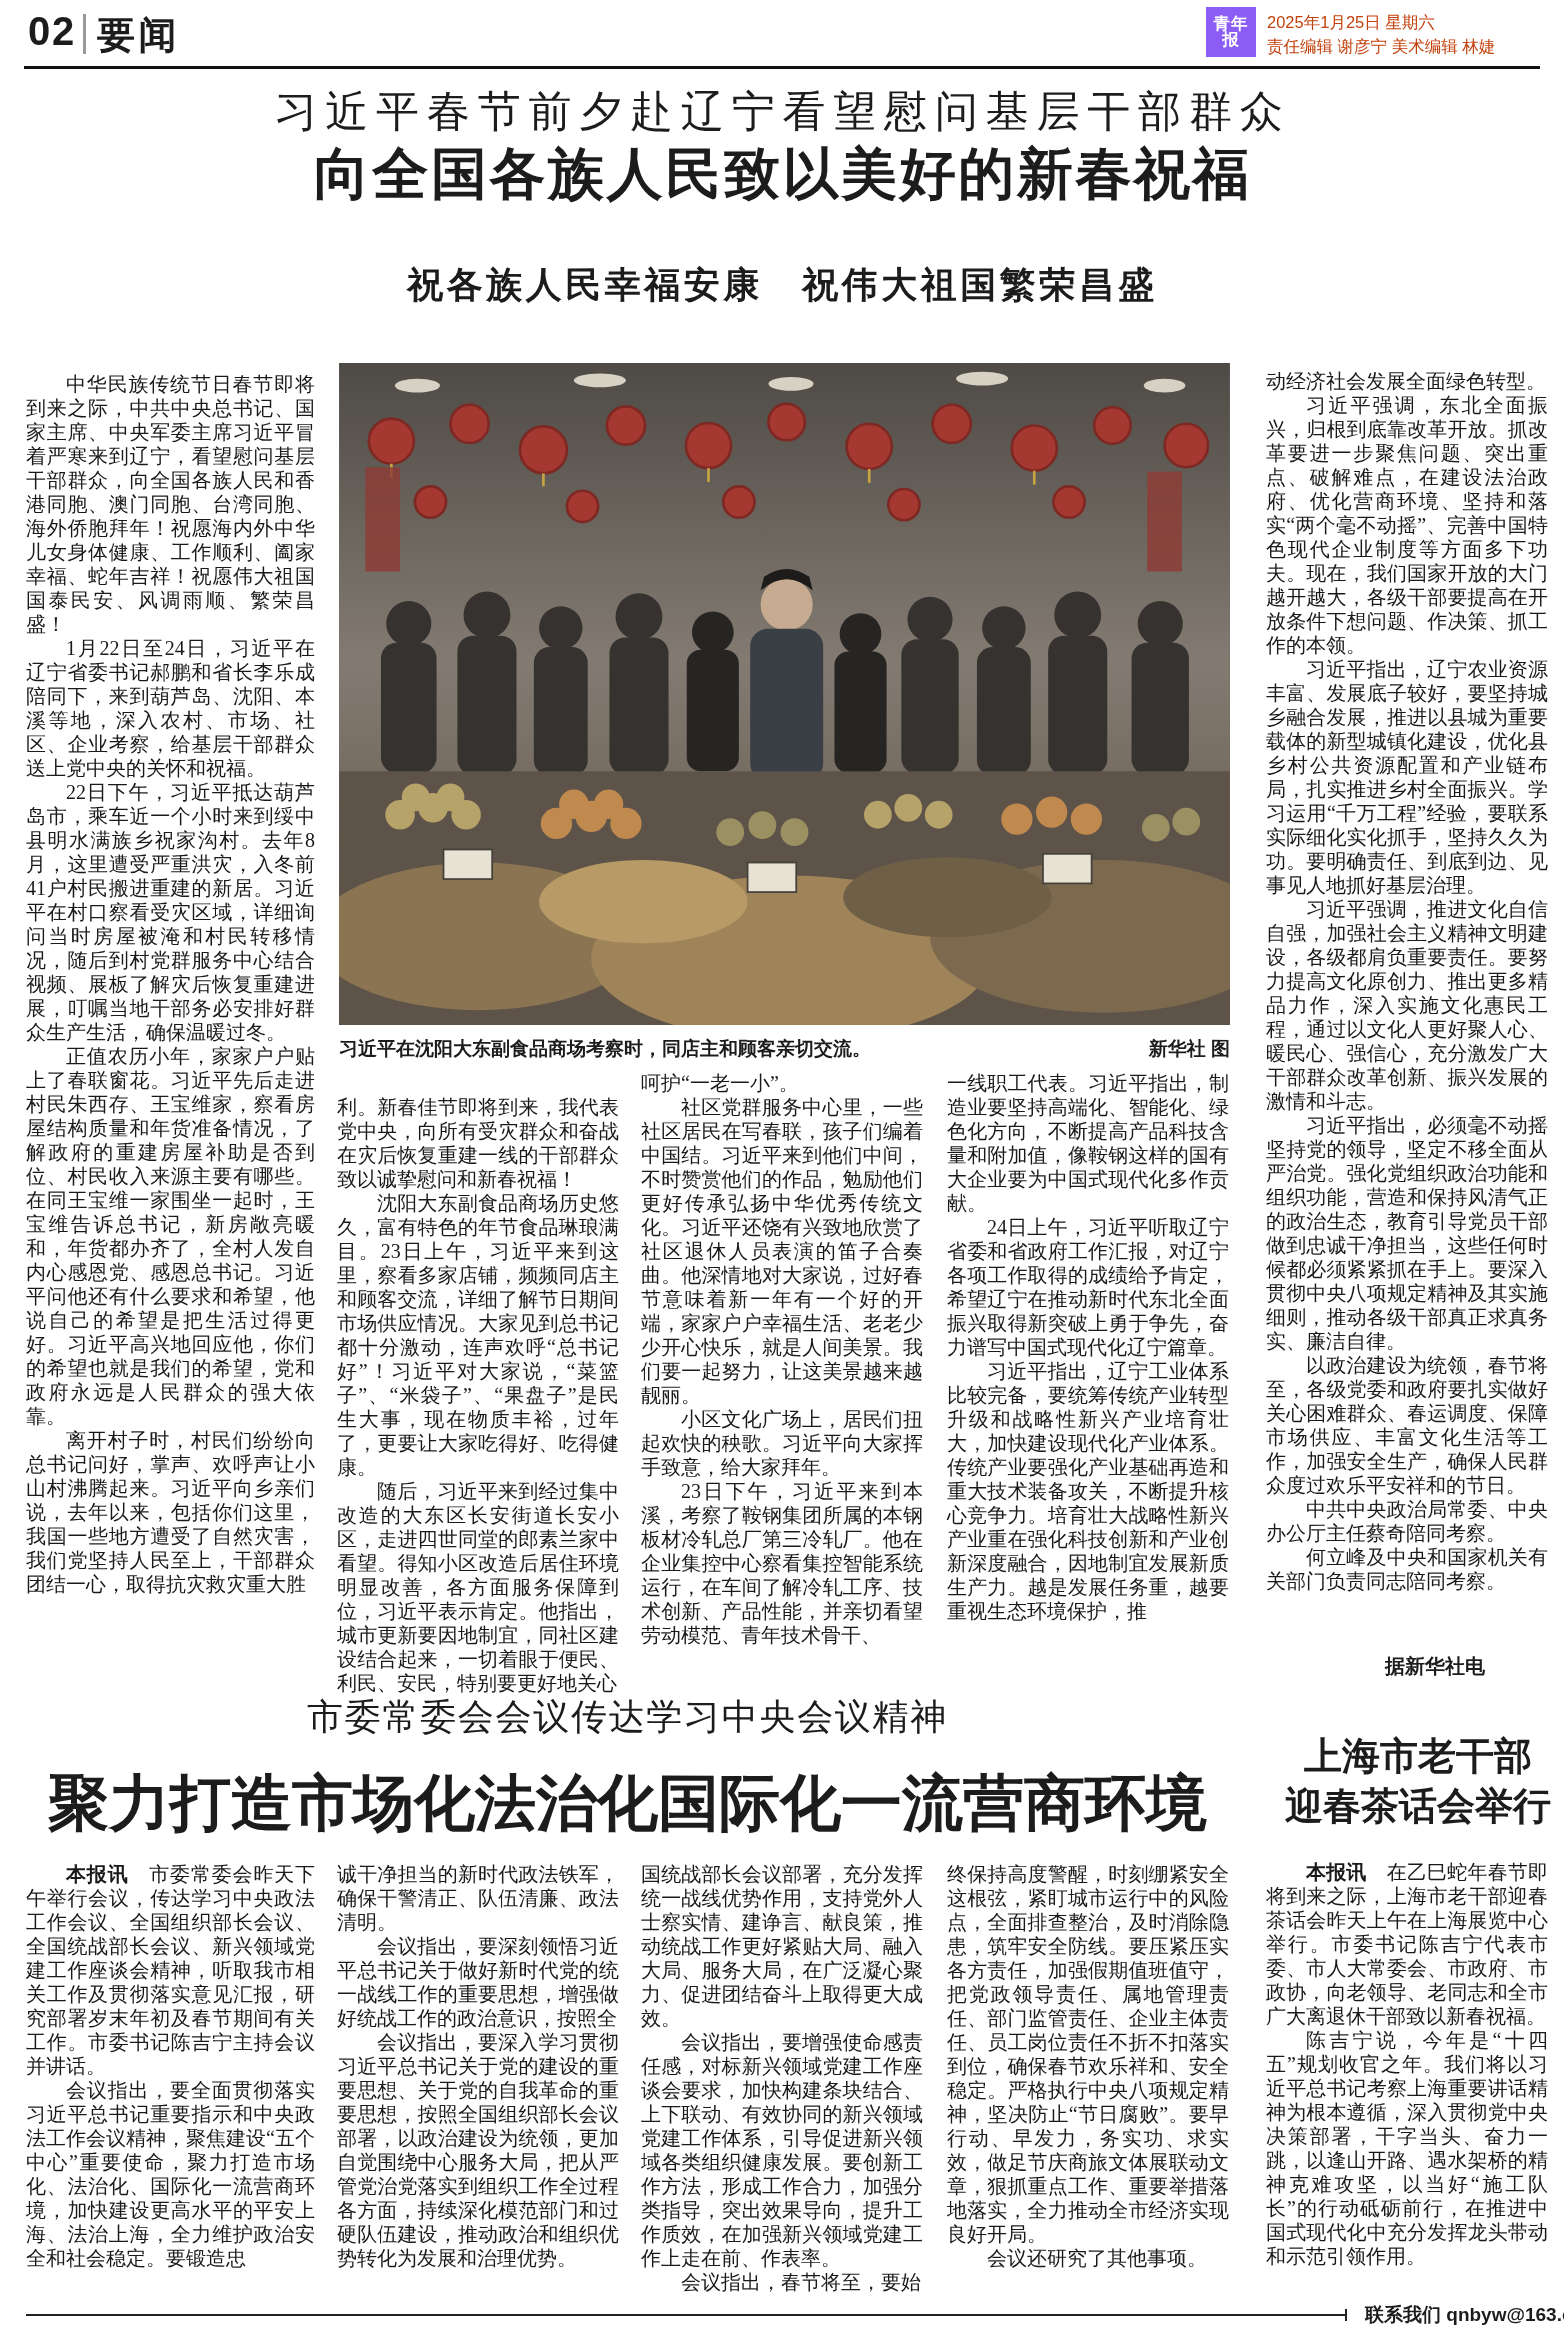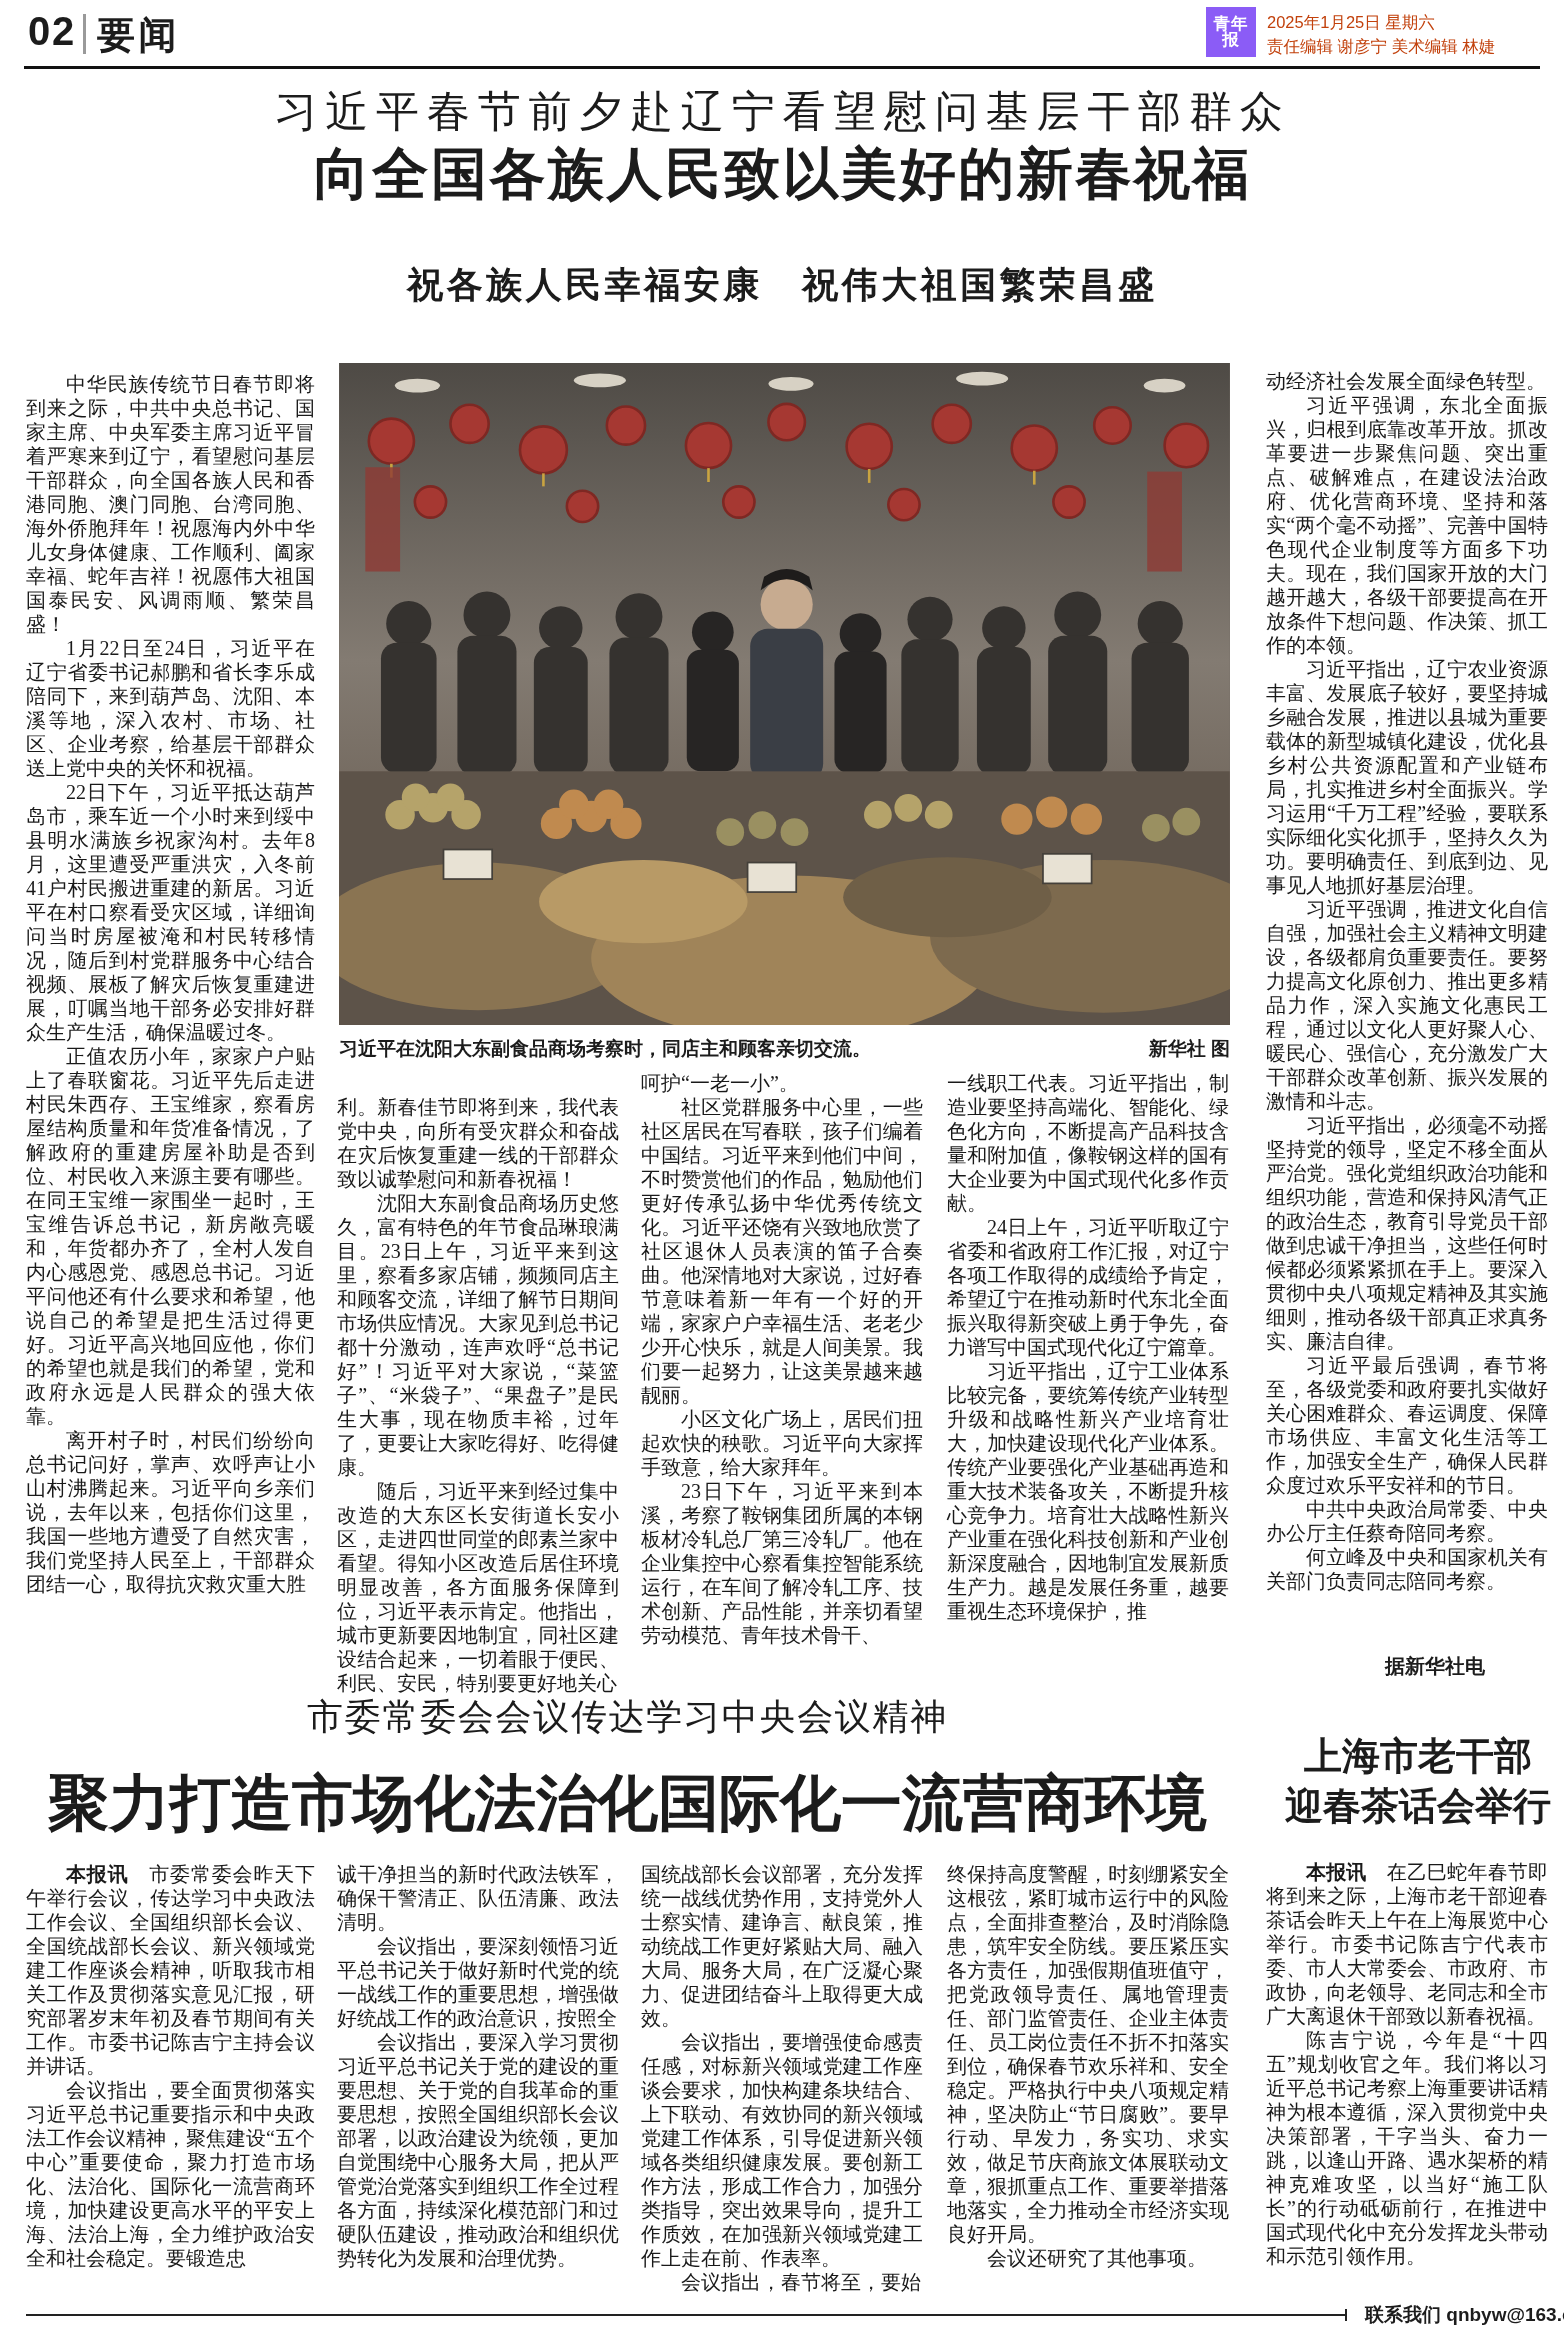--- a/index.html
+++ b/index.html
@@ -231,21 +231,21 @@
       <p class="cont">一线职工代表。习近平指出，制造业要坚持高端化、智能化、绿色化方向，不断提高产品科技含量和附加值，像鞍钢这样的国有大企业要为中国式现代化多作贡献。</p>
       <p>24日上午，习近平听取辽宁省委和省政府工作汇报，对辽宁各项工作取得的成绩给予肯定，希望辽宁在推动新时代东北全面振兴取得新突破上勇于争先，奋力谱写中国式现代化辽宁篇章。</p>
       <p>习近平指出，辽宁工业体系比较完备，要统筹传统产业转型升级和战略性新兴产业培育壮大，加快建设现代化产业体系。传统产业要强化产业基础再造和重大技术装备攻关，不断提升核心竞争力。培育壮大战略性新兴产业重在强化科技创新和产业创新深度融合，因地制宜发展新质生产力。越是发展任务重，越要重视生态环境保护，推</p>
     </div>
   <div class="col" style="left:1266px;top:369px;width:282px;height:1286px;">
       <p class="cont">动经济社会发展全面绿色转型。</p>
       <p>习近平强调，东北全面振兴，归根到底靠改革开放。抓改革要进一步聚焦问题、突出重点、破解难点，在建设法治政府、优化营商环境、坚持和落实“两个毫不动摇”、完善中国特色现代企业制度等方面多下功夫。现在，我们国家开放的大门越开越大，各级干部要提高在开放条件下想问题、作决策、抓工作的本领。</p>
       <p>习近平指出，辽宁农业资源丰富、发展底子较好，要坚持城乡融合发展，推进以县城为重要载体的新型城镇化建设，优化县乡村公共资源配置和产业链布局，扎实推进乡村全面振兴。学习运用“千万工程”经验，要联系实际细化实化抓手，坚持久久为功。要明确责任、到底到边、见事见人地抓好基层治理。</p>
       <p>习近平强调，推进文化自信自强，加强社会主义精神文明建设，各级都肩负重要责任。要努力提高文化原创力、推出更多精品力作，深入实施文化惠民工程，通过以文化人更好聚人心、暖民心、强信心，充分激发广大干部群众改革创新、振兴发展的激情和斗志。</p>
       <p>习近平指出，必须毫不动摇坚持党的领导，坚定不移全面从严治党。强化党组织政治功能和组织功能，营造和保持风清气正的政治生态，教育引导党员干部做到忠诚干净担当，这些任何时候都必须紧紧抓在手上。要深入贯彻中央八项规定精神及其实施细则，推动各级干部真正求真务实、廉洁自律。</p>
-      <p>习近平最后强调，春节将至，各级党委和政府要扎实做好关心困难群众、春运调度、保障市场供应、丰富文化生活等工作，加强安全生产，确保人民群众度过欢乐平安祥和的节日。</p>
+      <p>以政治建设为统领，春节将至，各级党委和政府要扎实做好关心困难群众、春运调度、保障市场供应、丰富文化生活等工作，加强安全生产，确保人民群众度过欢乐平安祥和的节日。</p>
       <p>中共中央政治局常委、中央办公厅主任蔡奇陪同考察。</p>
       <p>何立峰及中央和国家机关有关部门负责同志陪同考察。</p>
     </div>
   <div class="byline" style="left:1203px;top:1653px;width:282px;">据新华社电</div>
 
   <div class="kicker2">市委常委会会议传达学习中央会议精神</div>
   <div class="headline2">聚力打造市场化法治化国际化一流营商环境</div>
   <div class="col" style="left:26px;top:1862px;width:289px;height:435px;">
       <p><b>本报讯</b>　市委常委会昨天下午举行会议，传达学习中央政法工作会议、全国组织部长会议、全国统战部长会议、新兴领域党建工作座谈会精神，听取我市相关工作及贯彻落实意见汇报，研究部署岁末年初及春节期间有关工作。市委书记陈吉宁主持会议并讲话。</p>
       <p>会议指出，要全面贯彻落实习近平总书记重要指示和中央政法工作会议精神，聚焦建设“五个中心”重要使命，聚力打造市场化、法治化、国际化一流营商环境，加快建设更高水平的平安上海、法治上海，全力维护政治安全和社会稳定。要锻造忠</p>

